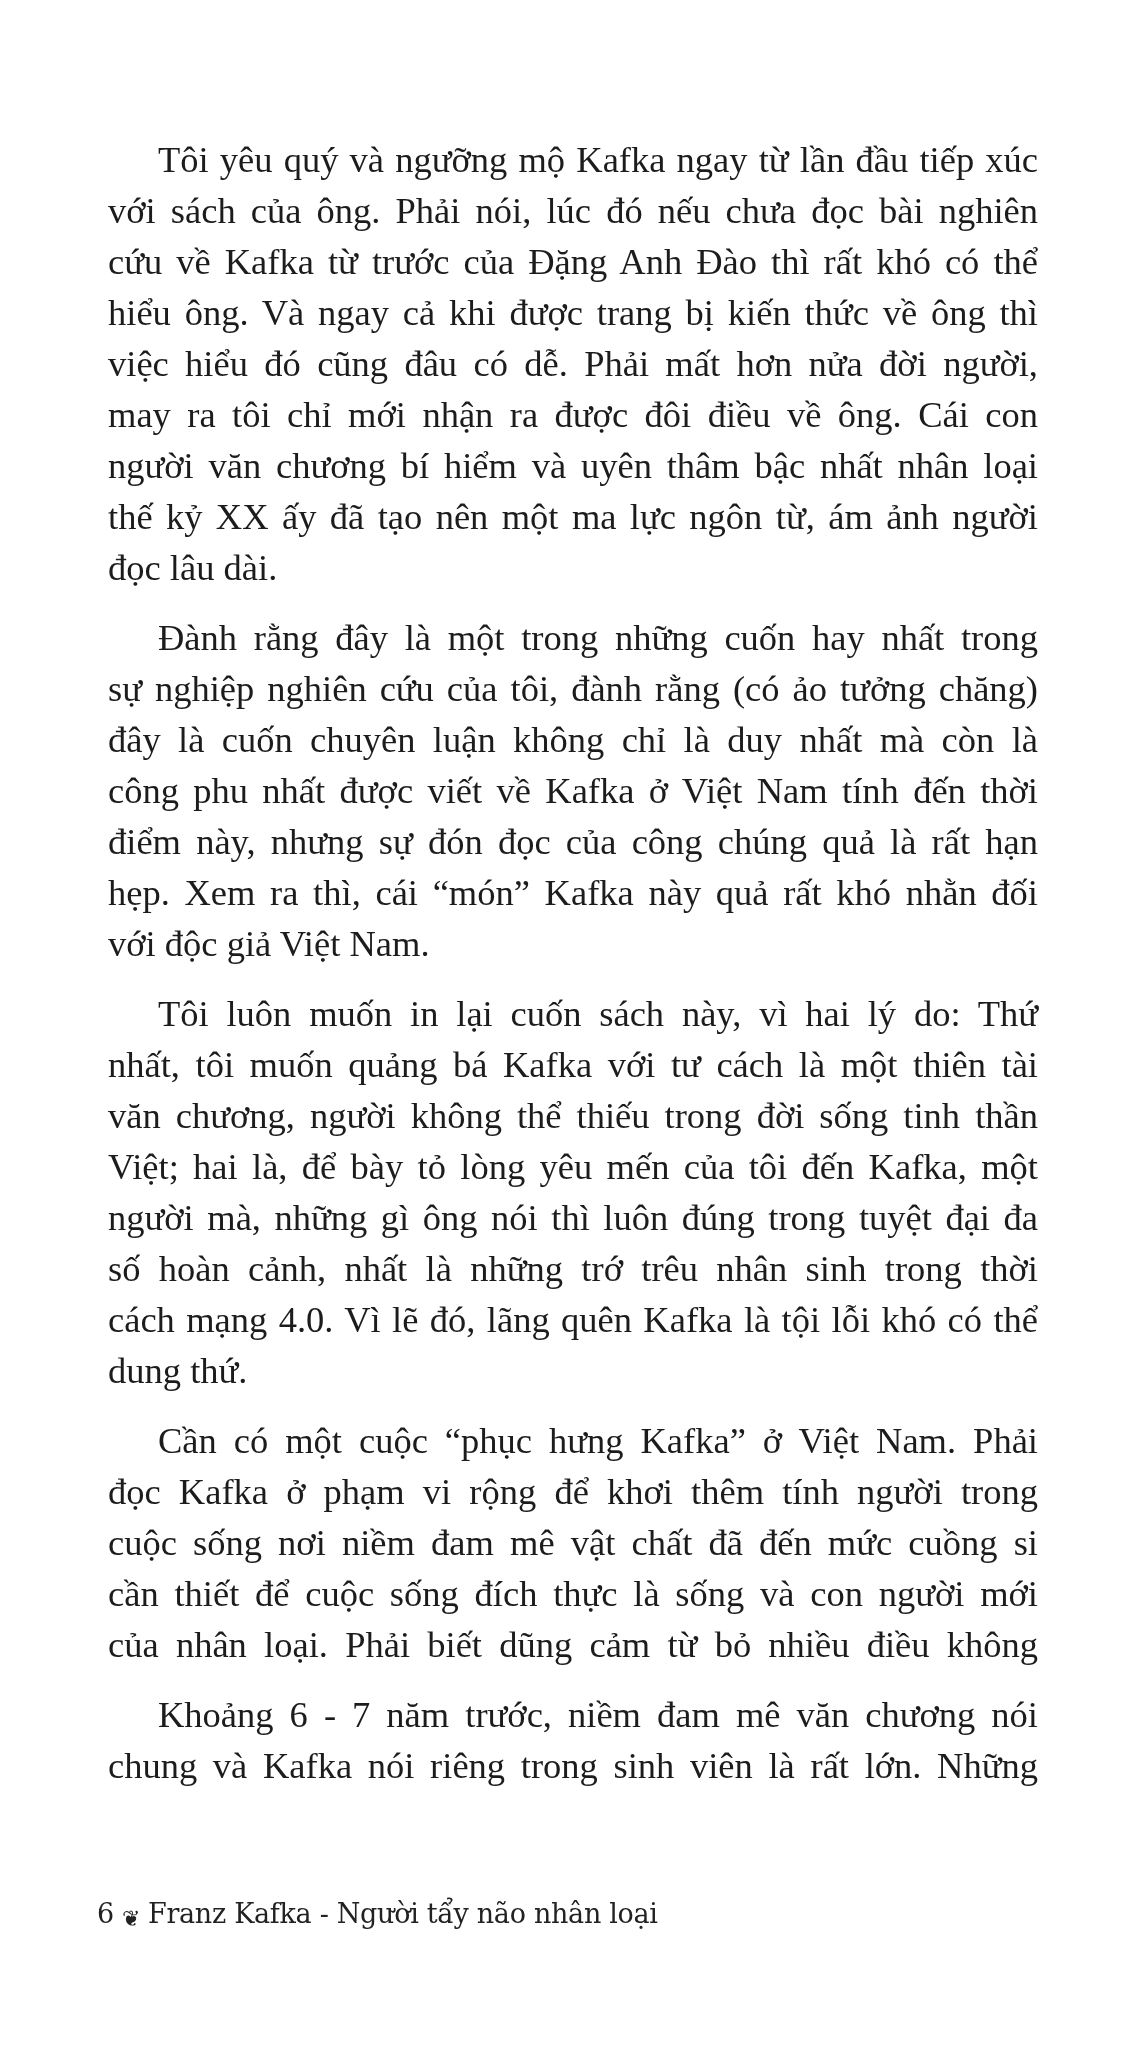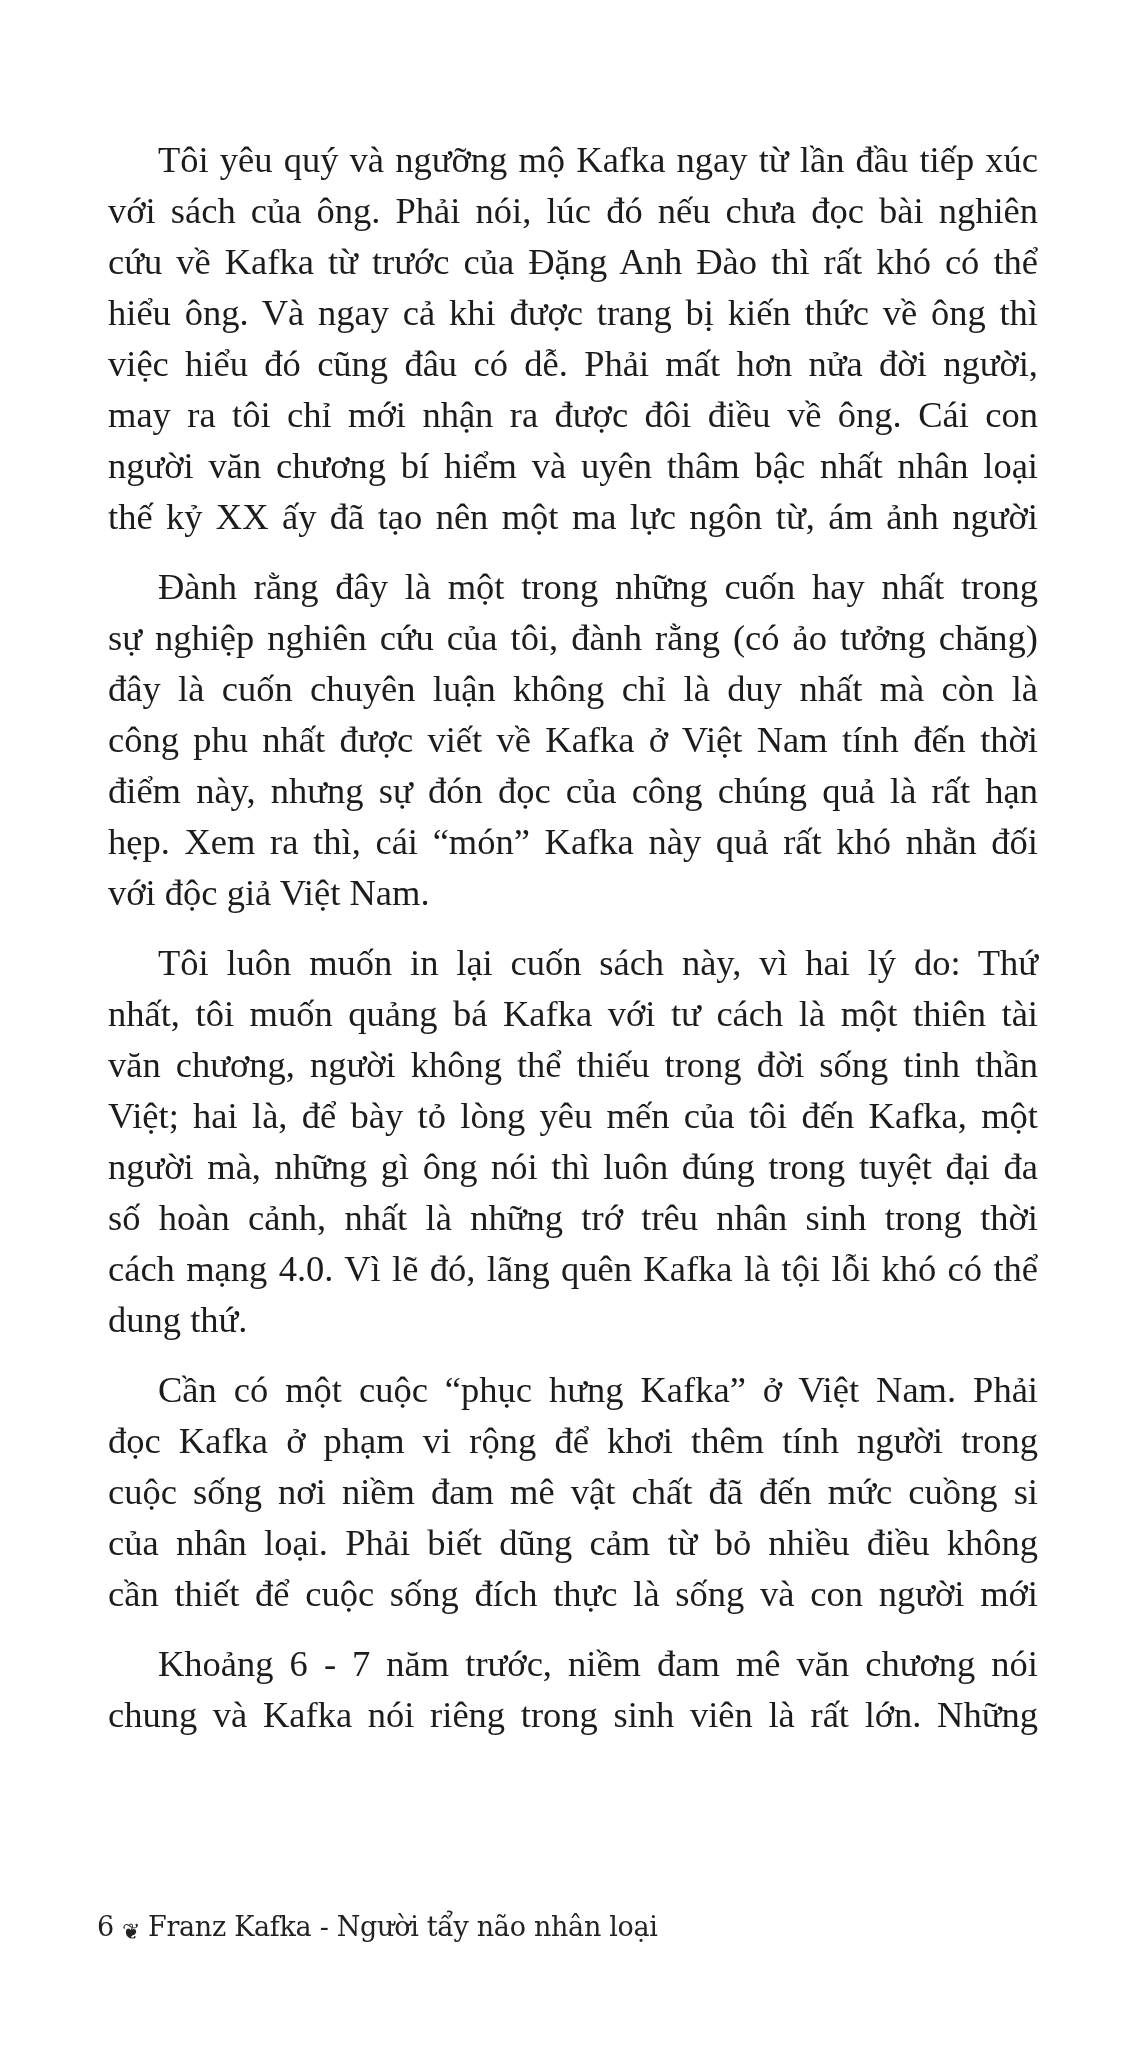--- a/index.html
+++ b/index.html
@@ -42,21 +42,21 @@
     }
     .line.open {
       text-align-last: justify;
     }
     .footer {
       position: absolute;
       left: 97px;
       top: 1900px;
       font-family: "DejaVu Serif", "Liberation Serif", serif;
       font-size: 27px;
-      line-height: 53px;
+      line-height: 28px;
       color: #222222;
       white-space: nowrap;
       letter-spacing: -0.3px;
     }
     .footer .ornament {
       display: inline-block;
       font-size: 22px;
       margin: 0 8px;
       transform: translateY(3px);
     }
@@ -68,20 +68,21 @@
 
   <div class="paragraph">
     <span class="line first">Tôi yêu quý và ngưỡng mộ Kafka ngay từ lần đầu tiếp xúc</span>
     <span class="line">với sách của ông. Phải nói, lúc đó nếu chưa đọc bài nghiên</span>
     <span class="line">cứu về Kafka từ trước của Đặng Anh Đào thì rất khó có thể</span>
     <span class="line">hiểu ông. Và ngay cả khi được trang bị kiến thức về ông thì</span>
     <span class="line">việc hiểu đó cũng đâu có dễ. Phải mất hơn nửa đời người,</span>
     <span class="line">may ra tôi chỉ mới nhận ra được đôi điều về ông. Cái con</span>
     <span class="line">người văn chương bí hiểm và uyên thâm bậc nhất nhân loại</span>
     <span class="line">thế kỷ XX ấy đã tạo nên một ma lực ngôn từ, ám ảnh người</span>
+    <span class="line last">đọc lâu dài.</span>
   </div>
 
   <div class="paragraph">
     <span class="line first">Đành rằng đây là một trong những cuốn hay nhất trong</span>
     <span class="line">sự nghiệp nghiên cứu của tôi, đành rằng (có ảo tưởng chăng)</span>
     <span class="line">đây là cuốn chuyên luận không chỉ là duy nhất mà còn là</span>
     <span class="line">công phu nhất được viết về Kafka ở Việt Nam tính đến thời</span>
     <span class="line">điểm này, nhưng sự đón đọc của công chúng quả là rất hạn</span>
     <span class="line">hẹp. Xem ra thì, cái “món” Kafka này quả rất khó nhằn đối</span>
     <span class="line last">với độc giả Việt Nam.</span>
@@ -95,22 +96,22 @@
     <span class="line">người mà, những gì ông nói thì luôn đúng trong tuyệt đại đa</span>
     <span class="line">số hoàn cảnh, nhất là những trớ trêu nhân sinh trong thời</span>
     <span class="line">cách mạng 4.0. Vì lẽ đó, lãng quên Kafka là tội lỗi khó có thể</span>
     <span class="line last">dung thứ.</span>
   </div>
 
   <div class="paragraph">
     <span class="line first">Cần có một cuộc “phục hưng Kafka” ở Việt Nam. Phải</span>
     <span class="line">đọc Kafka ở phạm vi rộng để khơi thêm tính người trong</span>
     <span class="line">cuộc sống nơi niềm đam mê vật chất đã đến mức cuồng si</span>
+    <span class="line">cần thiết để cuộc sống đích thực là sống và con người mới</span>
     <span class="line">của nhân loại. Phải biết dũng cảm từ bỏ nhiều điều không</span>
-    <span class="line">cần thiết để cuộc sống đích thực là sống và con người mới</span>
   </div>
 
   <div class="paragraph">
     <span class="line first">Khoảng 6 - 7 năm trước, niềm đam mê văn chương nói</span>
     <span class="line open">chung và Kafka nói riêng trong sinh viên là rất lớn. Những</span>
   </div>
 
 </main>
 
 <footer class="footer">

